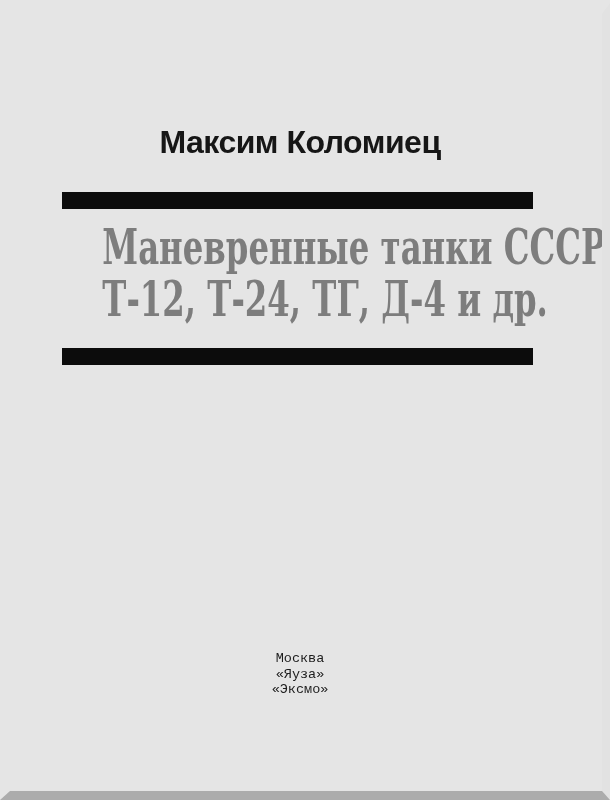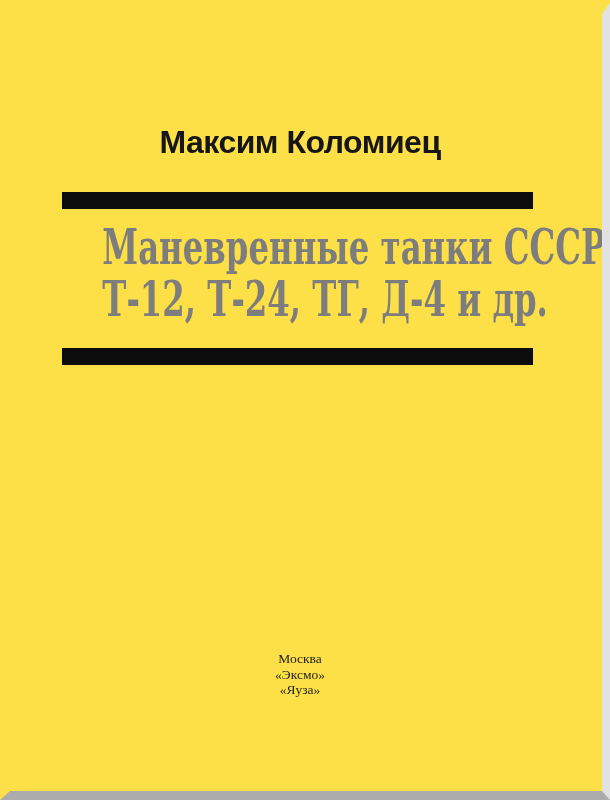--- a/index.html
+++ b/index.html
@@ -4,21 +4,21 @@
 <style>
   html, body {
     margin: 0;
     padding: 0;
     background: #ffffff;
   }
   .page {
     position: relative;
     width: 610px;
     height: 800px;
-    background: #fde047;
+    background: #e5e5e5;
     overflow: hidden;
     font-family: "Liberation Sans", sans-serif;
   }
   
   .author {
     position: absolute;
     top: 124px;
     left: 0;
     right: 10px;
     text-align: center;
@@ -57,21 +57,21 @@
     white-space: nowrap;
   }
   .title-line { white-space: nowrap; }
   
   .imprint {
     position: absolute;
     top: 651px;
     left: 0;
     right: 10px;
     text-align: center;
-    font-family: Liberation Serif, serif;
+    font-family: Liberation Mono, monospace;
     font-size: 13.5px;
     line-height: 15.5px;
     color: #1d1d1d;
   }
   
   .edge-right {
     position: absolute;
     top: 0;
     right: 0;
     width: 8px;
@@ -102,20 +102,20 @@
 
   <div class="title-block">
     <div class="title-line">Маневренные танки СССР</div>
     <div class="title-line">Т-12, Т-24, ТГ, Д-4 и др.</div>
   </div>
 
   <div class="bar bar-bottom"></div>
 
   <div class="imprint">
     <div>Москва</div>
+    <div>«Яуза»</div>
     <div>«Эксмо»</div>
-    <div>«Яуза»</div>
   </div>
 
   <div class="edge-right"></div>
   <div class="edge-bottom"></div>
 
 </div>
 
 </body></html>

